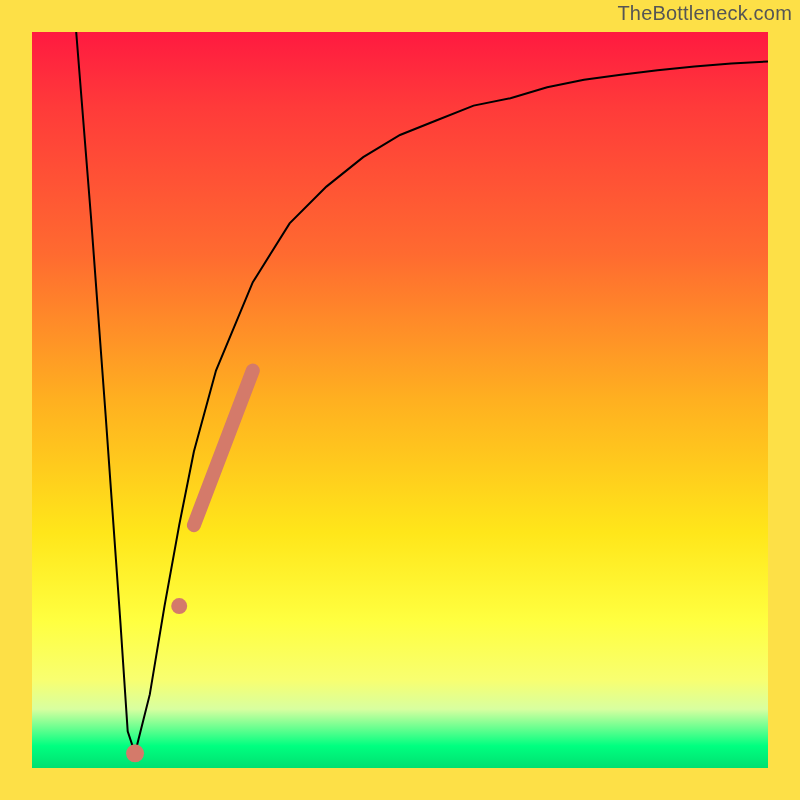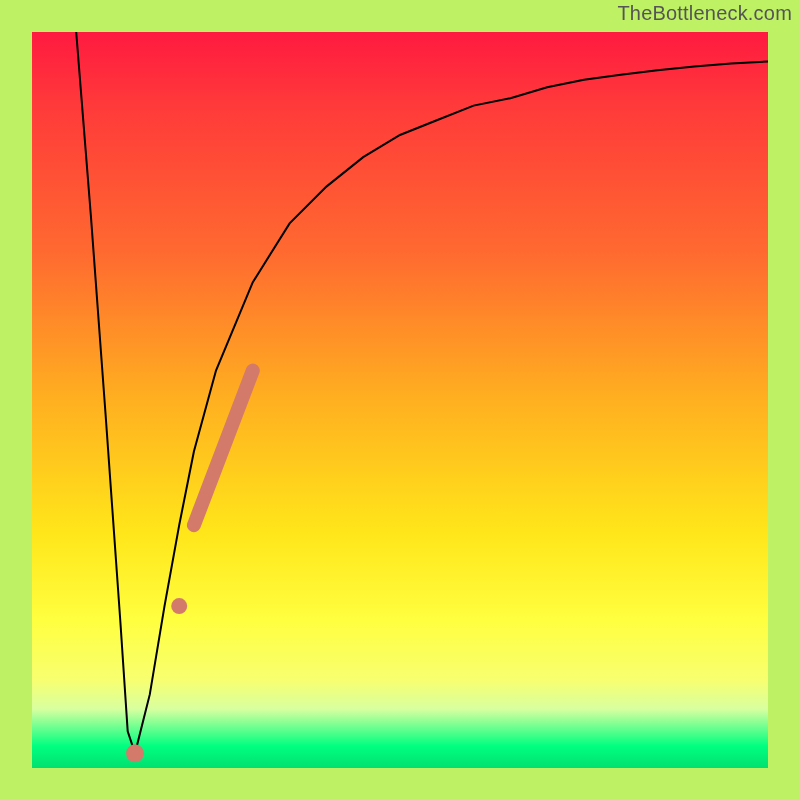--- a/index.html
+++ b/index.html
@@ -10,21 +10,21 @@
     overflow: hidden;
     background: #000;
     font-family: Arial, Helvetica, sans-serif;
   }
   .frame {
     position: absolute;
     left: 0;
     top: 0;
     width: 800px;
     height: 800px;
-    background: #bef264;
+    background: #fde047;
   }
   .plot {
     position: absolute;
     left: 32px;
     top: 32px;
     width: 736px;
     height: 736px;
     
     background: linear-gradient(
       to bottom,

